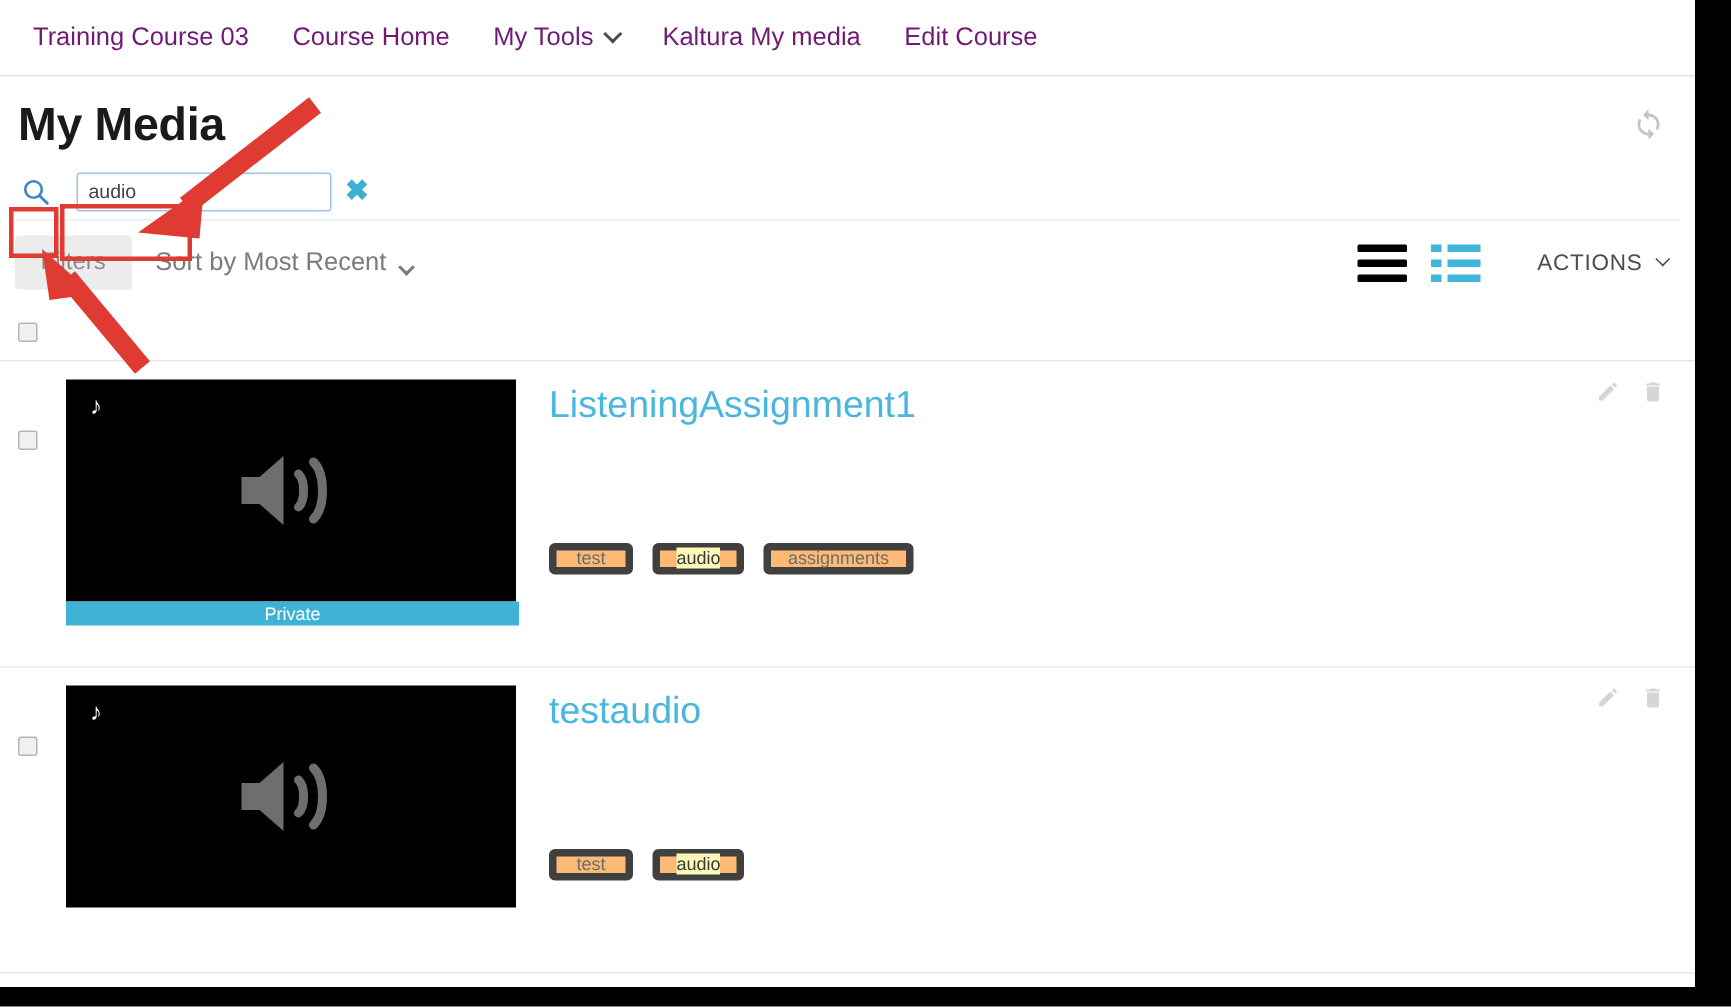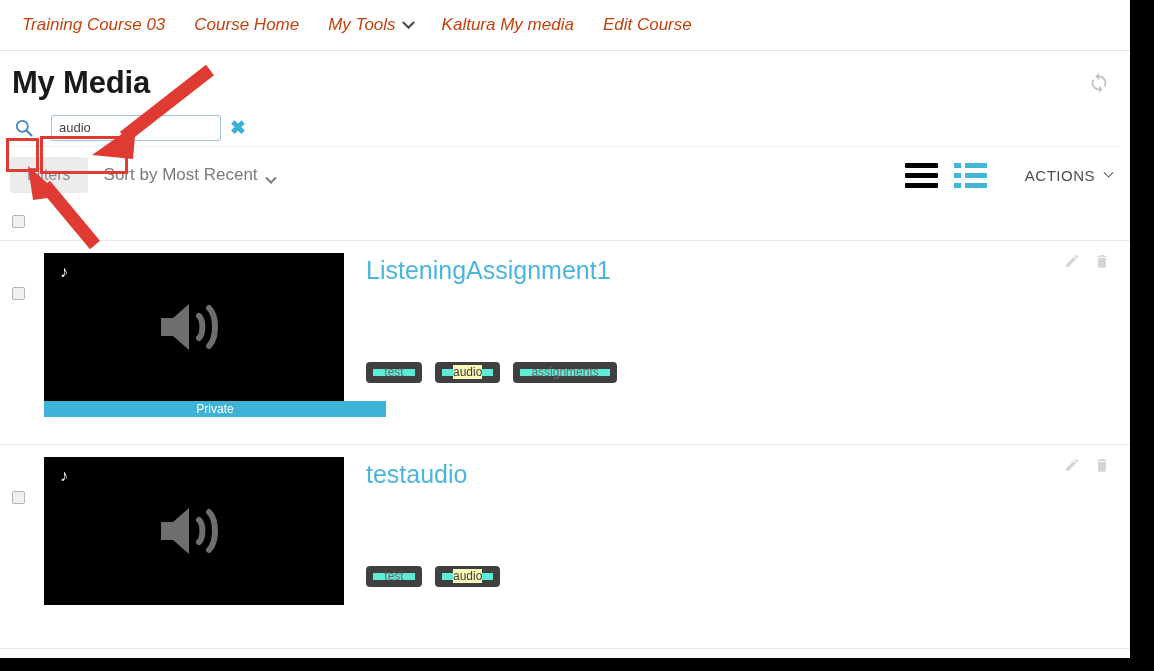--- a/index.html
+++ b/index.html
@@ -25,27 +25,26 @@
   .topnav {
     height: 51px;
     display: flex;
     align-items: center;
     padding-left: 22px;
     border-bottom: 1px solid #e3e3e3;
     background: #fff;
   }
   .topnav-item {
     font-size: 17px;
-    color: #c2410c;
+    color: #701a75;
     margin-right: 29px;
     white-space: nowrap;
     display: flex;
     align-items: center;
     cursor: pointer;
-    font-style: italic;
   }
   .caret-down {
     display: inline-block;
     margin-left: 8px;
     width: 9px; height: 9px;
     border-right: 2px solid #4a4a4a;
     border-bottom: 2px solid #4a4a4a;
     transform: rotate(45deg) translate(-2px,-2px);
   }
 
@@ -273,21 +272,21 @@
     font-size: 16px;
   }
   .thumb .speaker {
     position: absolute;
     left: 50%; top: 50%;
     transform: translate(-50%,-50%);
   }
   .privacy-banner {
     position: absolute;
     left: 0; bottom: -16px;
-    width: 342px;
+    width: 302px;
     height: 16px;
     background: #3fb3d6;
     color: #fff;
     font-size: 12px;
     text-align: center;
     line-height: 16px;
   }
   .media-body {
     flex: 1;
     padding-left: 22px;
@@ -301,33 +300,33 @@
     display: inline-block;
     line-height: 1.1;
     text-align: right;
   }
   .tags {
     margin-top: 77px;
     display: flex;
     align-items: center;
   }
   .tag {
-    border: 7px solid #404040;
+    border: 5px solid #404040;
     border-radius: 4px;
     height: 21px;
     min-width: 56px;
     padding: 0 11px;
     font-size: 12px;
     color: #6d6d6d;
     display: flex;
     align-items: center;
     justify-content: center;
     margin-right: 13px;
     cursor: pointer;
-    background: #5eead4;
+    background: #fdba74;
     white-space: nowrap;
   }
   .tag mark { background: #fcf8b6; color: #3a3a3a; }
   .meta {
     margin-top: 12px;
     display: flex;
     align-items: center;
     font-size: 11px;
     color: #6d6d6d;
   }

